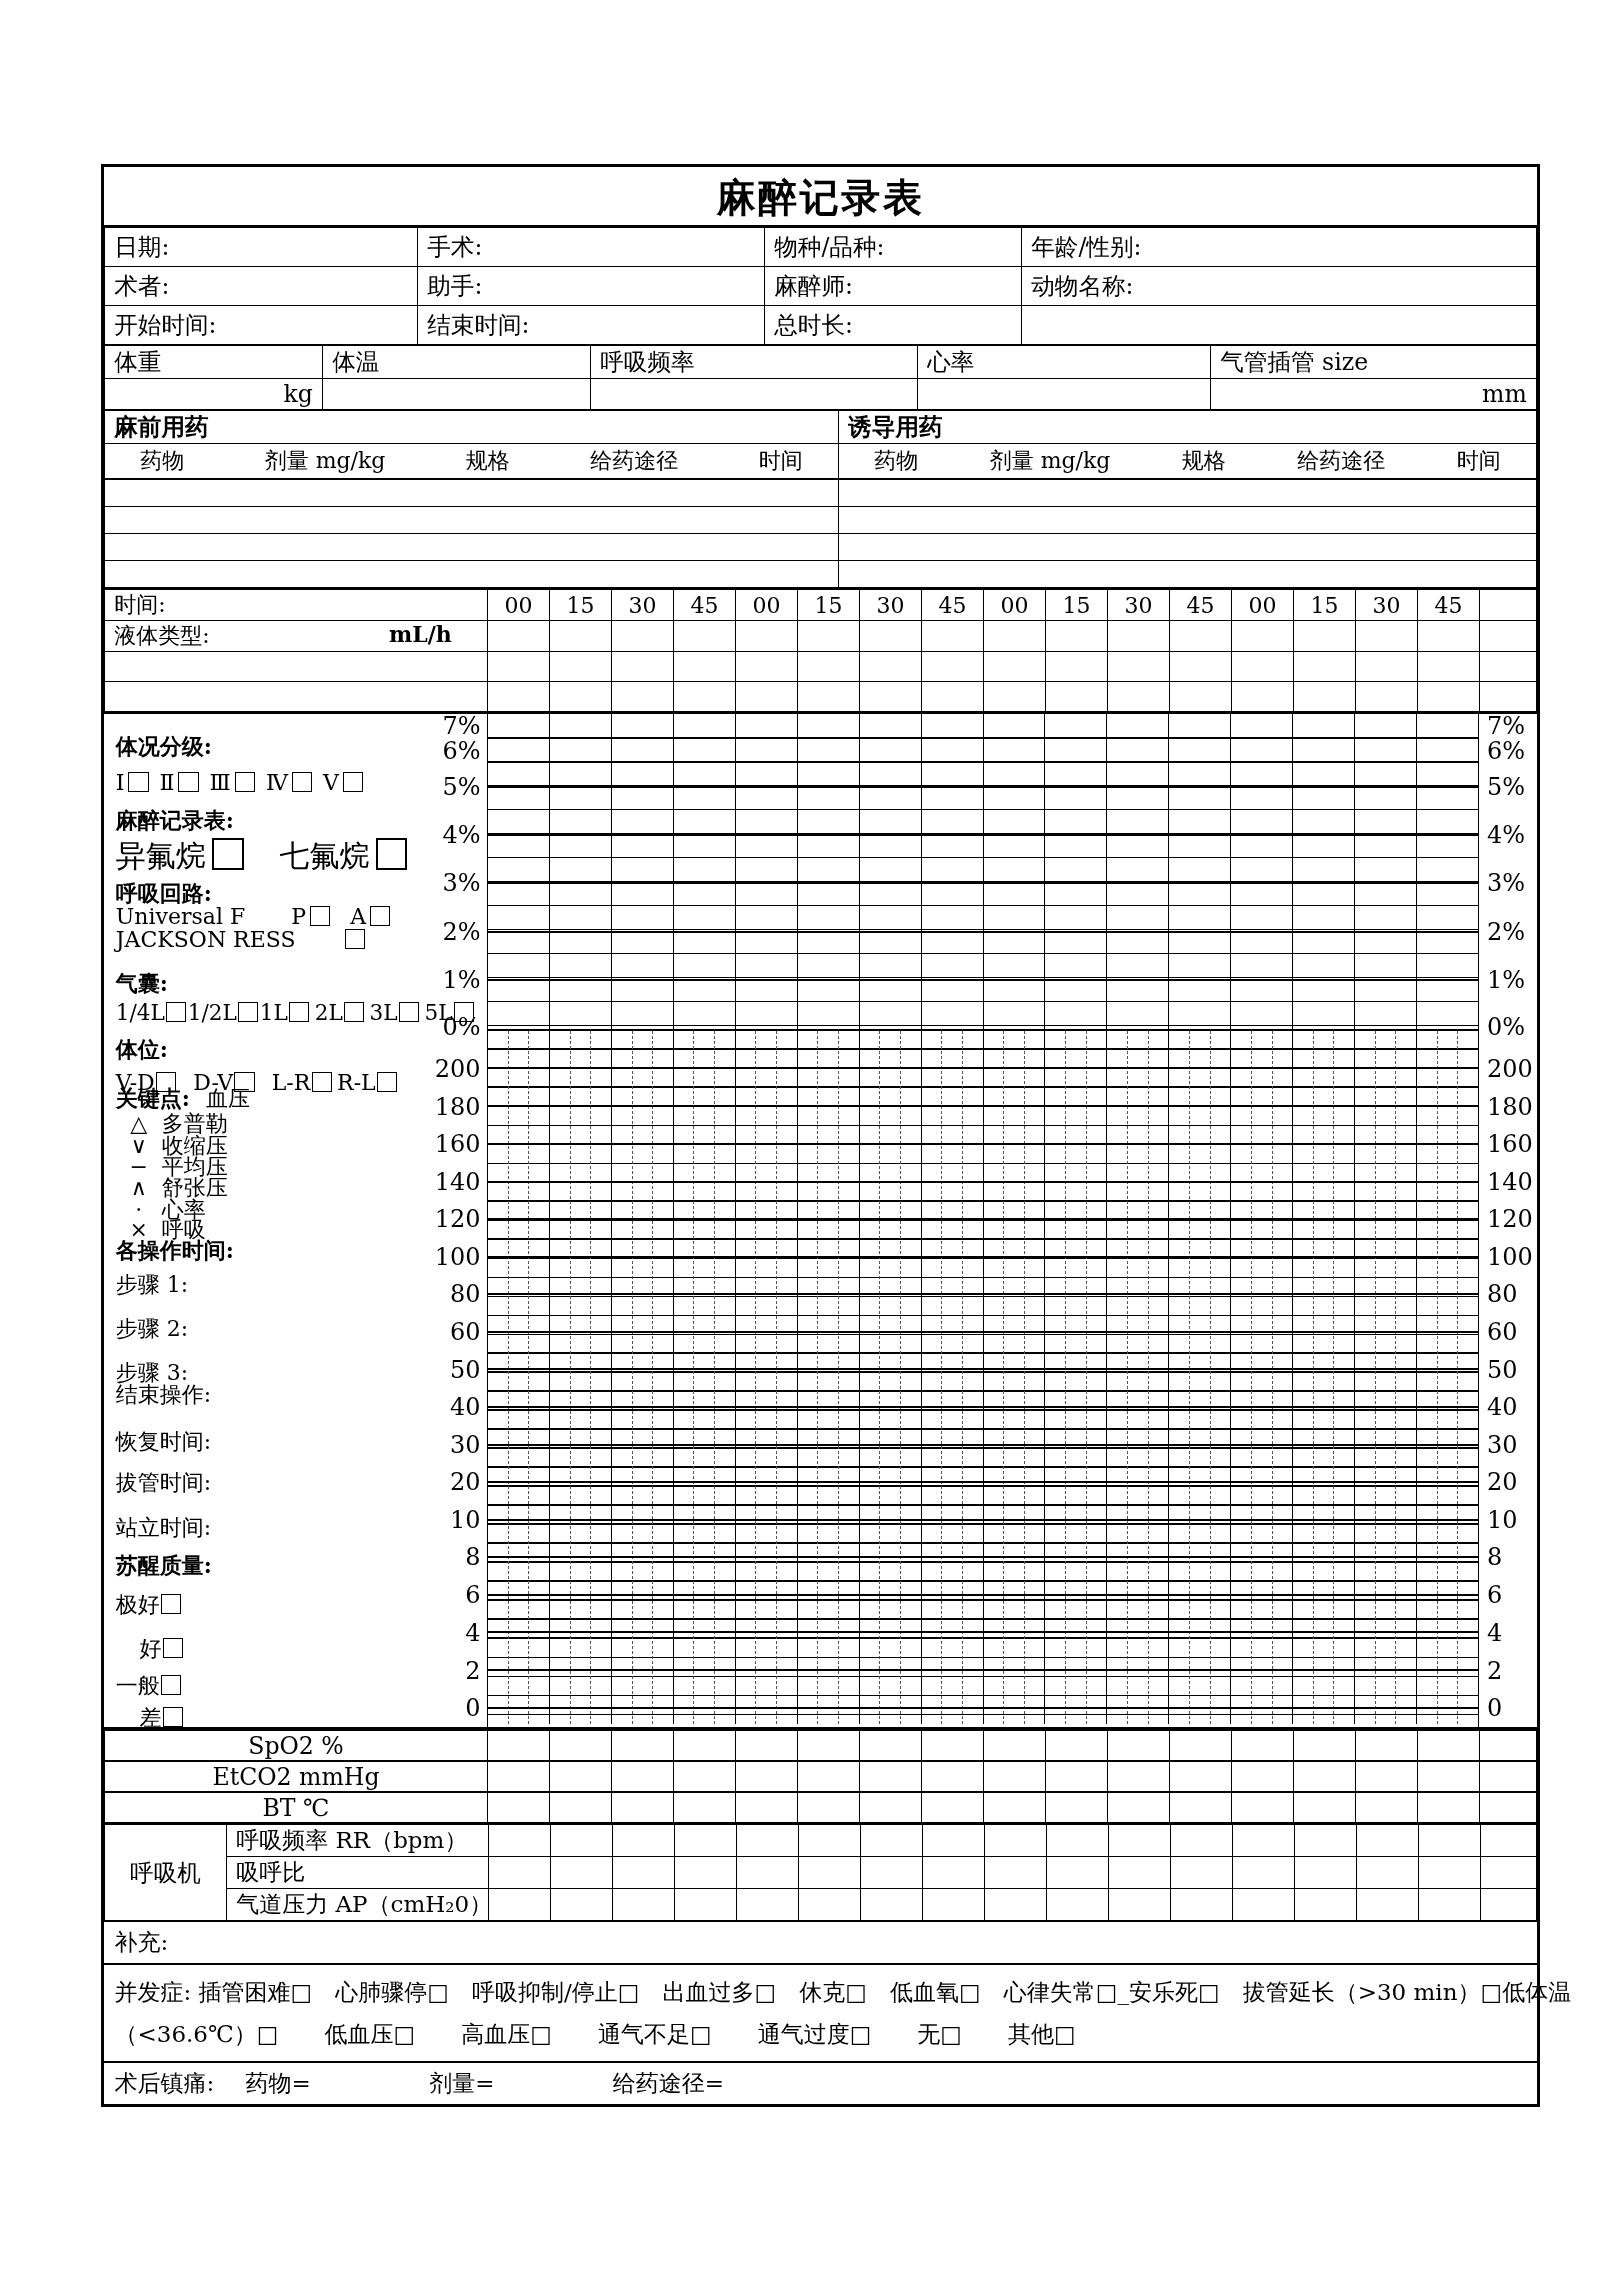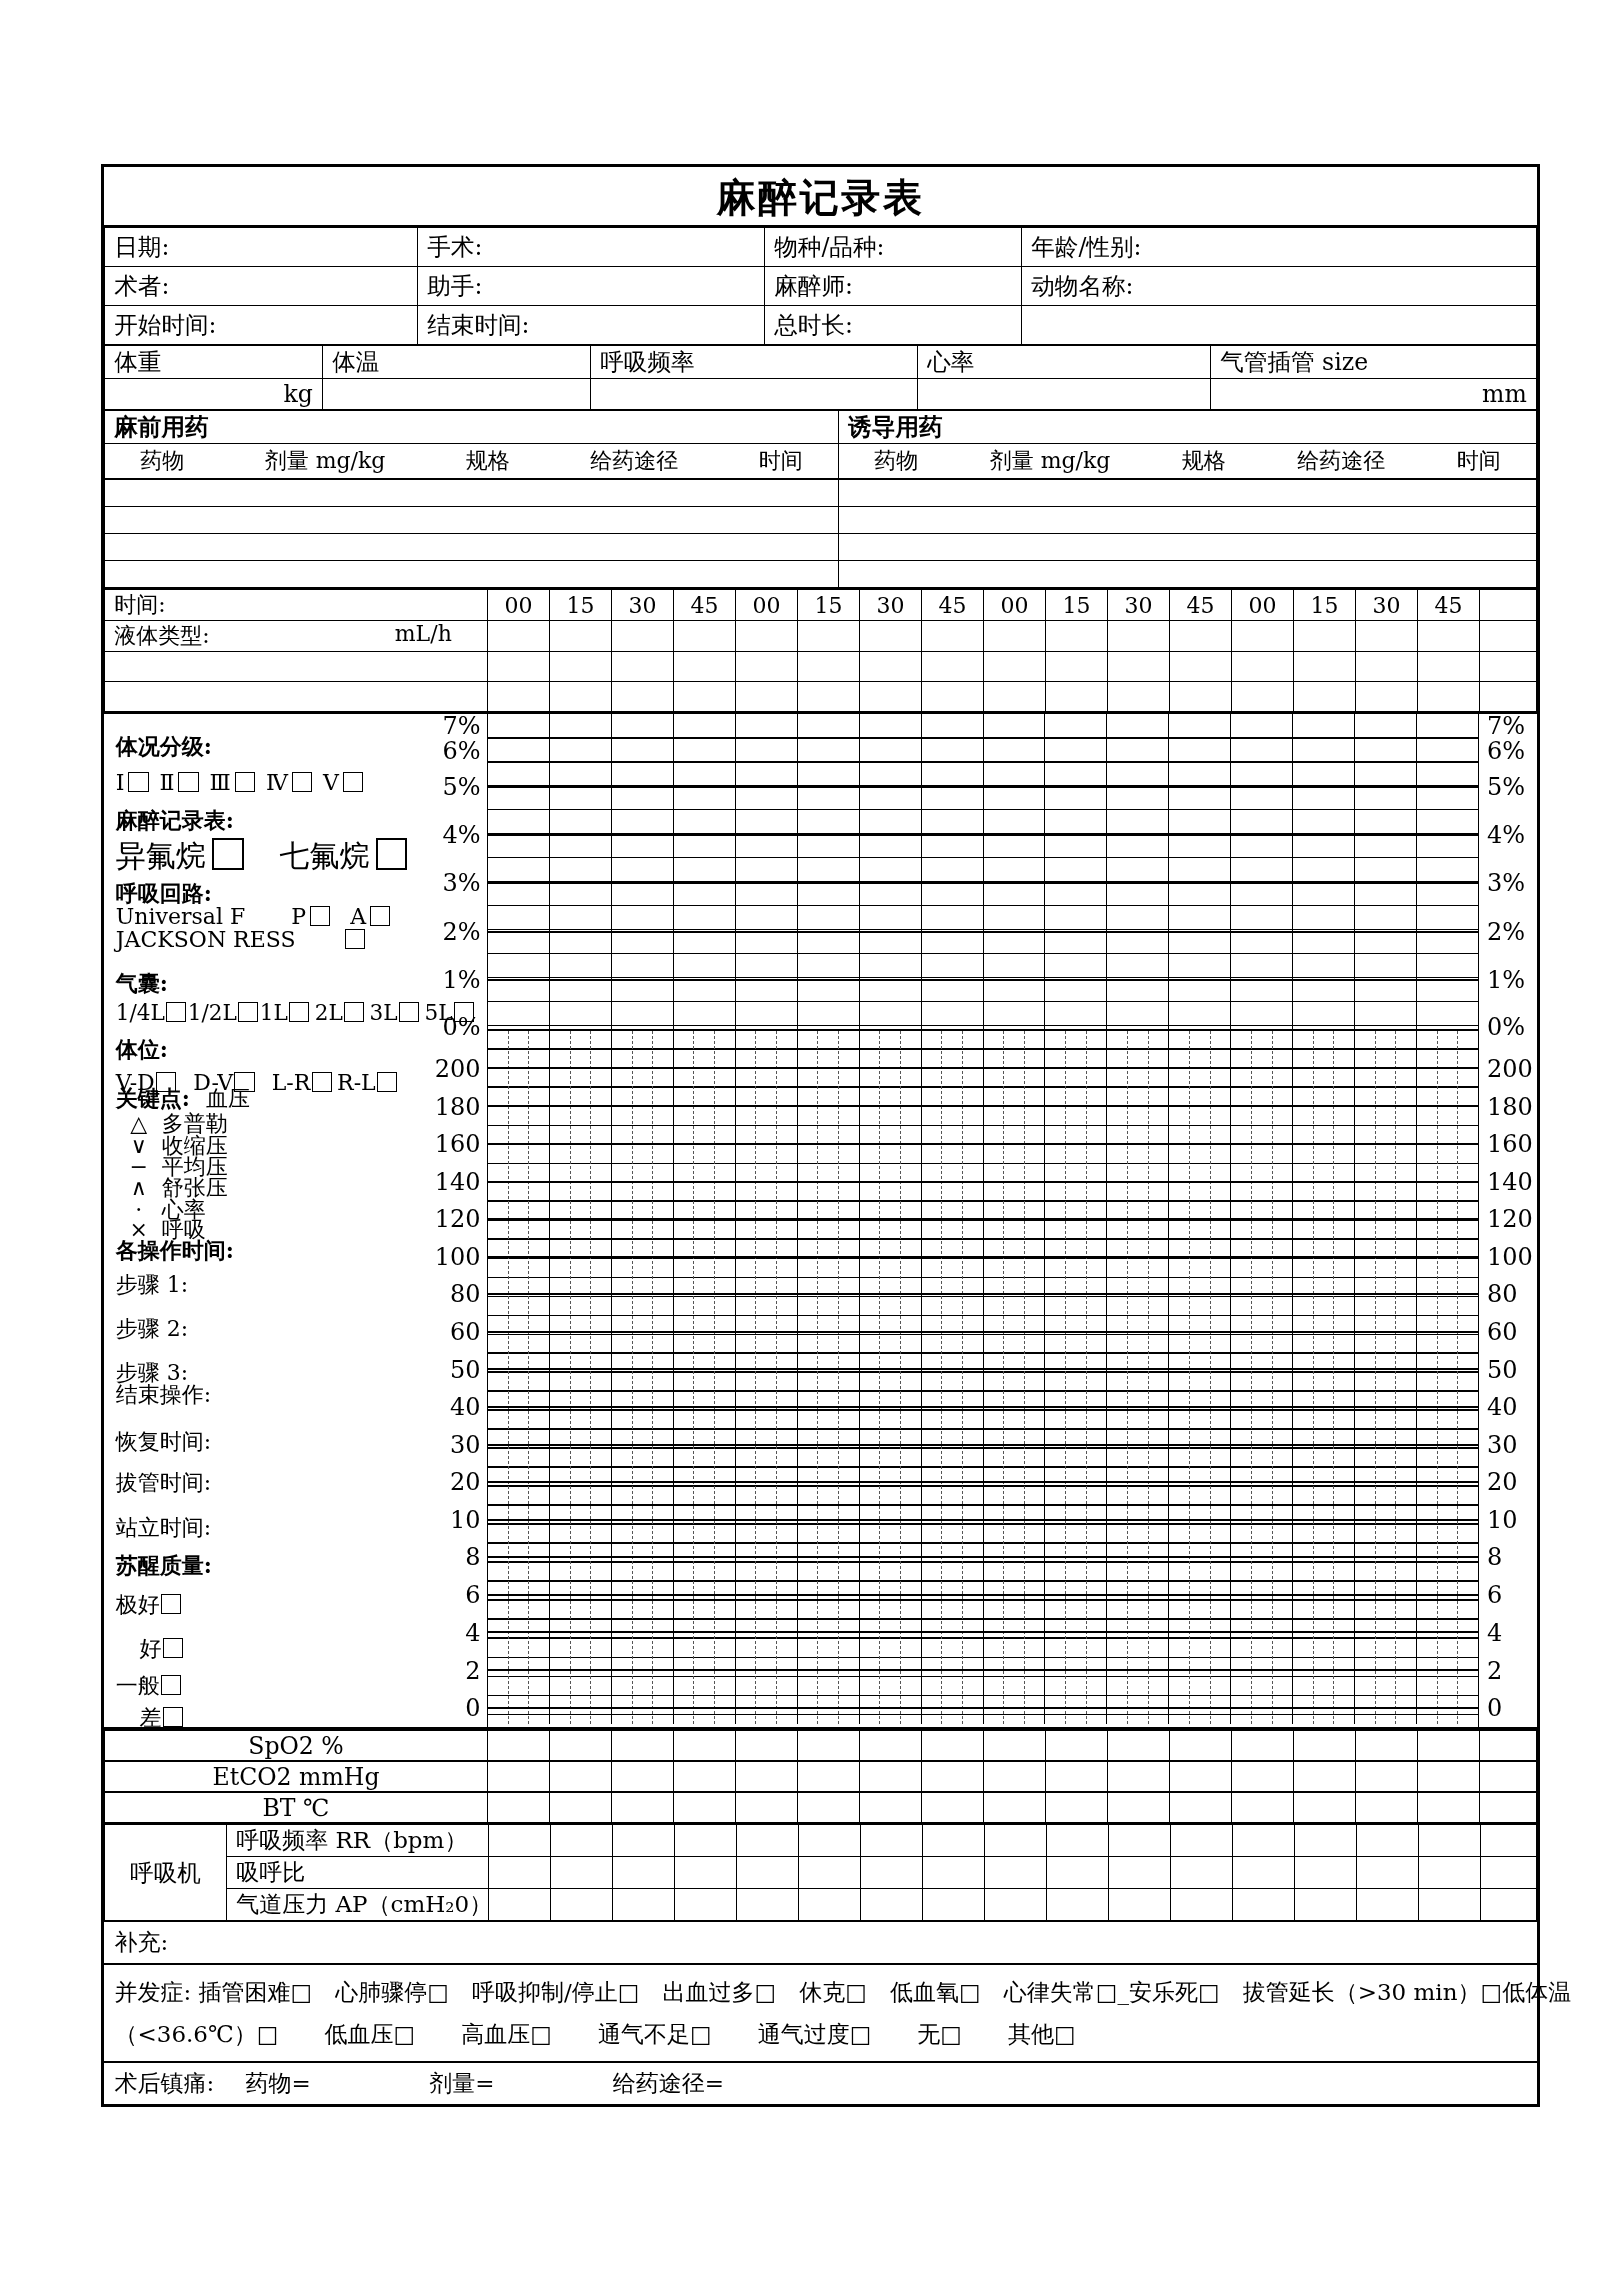--- a/index.html
+++ b/index.html
@@ -19,21 +19,21 @@
   .vh .u-last{text-align:right;}
   
   .med .mt td{height:31px;font-weight:bold;font-size:23.6px;border-bottom:1.3px solid #000;}
   .med .mh td{height:34px;border-bottom:2px solid #000;}
   .mcols{display:flex;justify-content:space-between;padding:0 26px;font-size:22px;}
   .med .mr td{height:26px;}
   .med{border-bottom:2px solid #000;}
   
   .grid td{height:29px;text-align:center;font-size:22px;}
   .grid td.lab{text-align:left;}
-  .fr{float:right;padding-right:26px;}
+  .fr{float:right;padding-right:26px;font-weight:bold;}
   
   .chart-section{display:flex;border-top:2px solid #000;border-bottom:2px solid #000;height:1013px;position:relative;}
   .cs-sidebar{width:383px;position:relative;border-right:1.3px solid #000;flex:none;}
   .cs-grid{flex:1;display:flex;flex-direction:column;position:relative;}
   .cs-right{width:58px;flex:none;border-left:1.3px solid #000;position:relative;}
   .pct-grid{height:315px;position:relative;display:flex;border-bottom:2.6px solid #000;
      background:repeating-linear-gradient(to bottom,transparent 0,transparent 23px,#000 23px,#000 24px);}
   .vit-grid{height:693px;position:relative;display:flex;
      background:repeating-linear-gradient(to bottom,transparent 0,transparent 17.5px,#000 17.5px,#000 19px);}
   .gcol{flex:1;display:flex;border-right:1.3px solid #000;}

